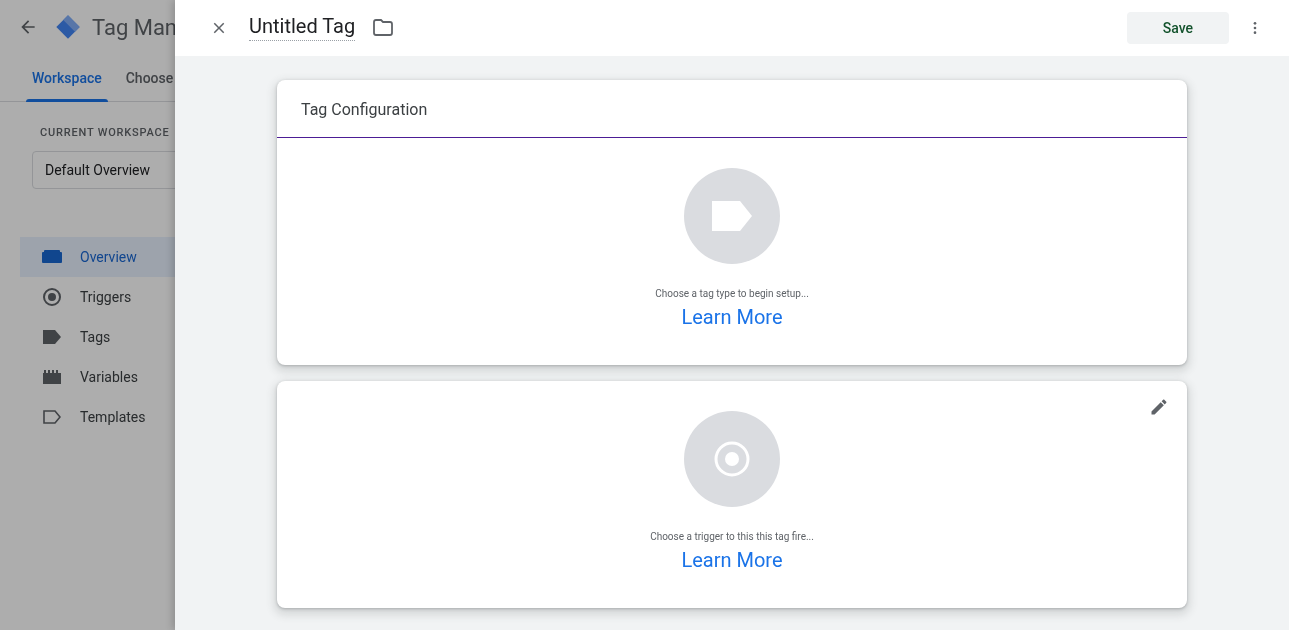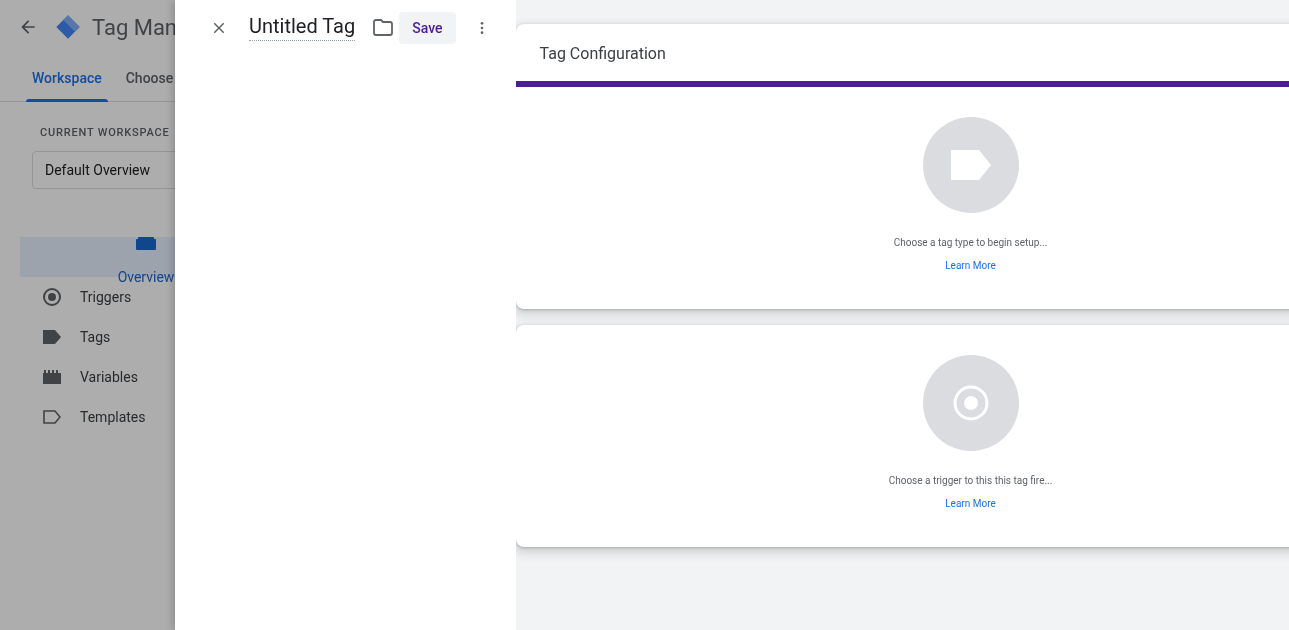--- a/index.html
+++ b/index.html
@@ -18,43 +18,43 @@
     .bg-tab { padding: 0 12px; height: 48px; display: flex; align-items: center; font-size: 14px; color: #5f6368; cursor: pointer; position: relative; font-weight: 500; }
     .bg-tab.active { color: #1a73e8; }
     .bg-tab.active::after { content: ''; position: absolute; bottom: 0; left: 6px; right: 6px; height: 3px; background: #1a73e8; border-radius: 3px 3px 0 0; }
     
     .bg-sidebar { width: 230px; padding-top: 16px; margin-left: 20px; }
     .ws-label { font-size: 11px; color: #5f6368; letter-spacing: 0.8px; padding: 8px 20px 8px 20px; font-weight: 500; }
     .ws-select { margin: 4px 0 0 12px; padding: 10px 12px; border: 1px solid #dadce0; border-radius: 4px; font-size: 14px; color: #202124; width: 190px; background: #fff; cursor: pointer; }
     
     .nav-list { margin-top: 48px; }
     .nav-item { display: flex; align-items: center; height: 40px; padding-left: 22px; font-size: 14px; color: #3c4043; cursor: pointer; gap: 18px; }
-    .nav-item.active { background: #e8f0fe; color: #1967d2; flex-direction: column; }
+    .nav-item.active { background: #e8f0fe; color: #1967d2; }
     .nav-item.active .nav-icon { color: #1967d2; }
     .nav-icon { width: 20px; height: 20px; display: flex; align-items: center; justify-content: center; color: #5f6368; }
     
     
-    .modal { position: absolute; top: 0; left: 175px; right: 0; height: 630px; background: #fff; z-index: 10; box-shadow: -2px 0 8px rgba(0,0,0,0.2); display: flex; flex-direction: row; }
+    .modal { position: absolute; top: 0; left: 175px; right: 0; height: 630px; background: #fff; z-index: 10; box-shadow: -2px 0 8px rgba(0,0,0,0.2); display: flex; flex-direction: column; }
     .modal-header { height: 56px; display: flex; align-items: center; padding: 0 16px 0 26px; border-bottom: 1px solid transparent; }
     .close-btn { width: 36px; height: 36px; display: flex; align-items: center; justify-content: center; color: #5f6368; cursor: pointer; border-radius: 50%; }
     .tag-title { margin-left: 12px; font-size: 20px; color: #202124; border-bottom: 1px dotted #9aa0a6; padding-bottom: 2px; }
     .folder-btn { margin-left: 12px; width: 32px; height: 32px; display: flex; align-items: center; justify-content: center; color: #5f6368; cursor: pointer; border-radius: 50%; }
     .header-spacer { flex: 1; }
-    .save-btn { background: #f1f3f4; color: #4c1d95; border: none; padding: 8px 13px; border-radius: 4px; font-size: 14px; font-weight: 500; cursor: pointer; font-family: inherit; }
+    .save-btn { background: #f1f3f4; color: #14532d; border: none; padding: 8px 36px; border-radius: 4px; font-size: 14px; font-weight: 500; cursor: pointer; font-family: inherit; }
     .more-btn { margin-left: 8px; width: 36px; height: 36px; display: flex; align-items: center; justify-content: center; color: #5f6368; cursor: pointer; border-radius: 50%; }
     
     .modal-body { flex: 1; overflow-y: auto; background: #f1f3f4; padding: 24px 0; }
     .card { background: #fff; border-radius: 8px; box-shadow: 0 1px 3px rgba(60,64,67,0.3), 0 4px 8px 3px rgba(60,64,67,0.15); margin: 0 auto 16px; width: 910px; overflow: hidden; position: relative; }
-    .card-header { padding: 20px 24px 18px; font-size: 16px; color: #3c4043; border-bottom: 6px solid #4c1d95; }
+    .card-header { padding: 20px 24px 18px; font-size: 16px; color: #3c4043; border-bottom: 1px solid #4c1d95; }
     .card-header.no-border { border-bottom: none; }
     .card-edit { position: absolute; top: 16px; right: 18px; color: #5f6368; cursor: pointer; }
     .card-body { padding: 30px 24px 36px; text-align: center; }
     .card-icon-circle { width: 96px; height: 96px; border-radius: 50%; background: #dadce0; margin: 0 auto 24px; display: flex; align-items: center; justify-content: center; }
     .card-msg { font-size: 10px; color: #5f6368; margin-bottom: 6px; }
-    .card-link { font-size: 10px; color: #1a73e8; text-decoration: none; cursor: pointer; }
+    .card-link { font-size: 20px; color: #1a73e8; text-decoration: none; cursor: pointer; }
     
     svg { display: block; }
   </style>
 </head>
 <body>
 
 <div class="bg-layer">
   <div class="bg-header">
     <div class="back-arrow">
       <svg width="20" height="20" viewBox="0 0 24 24" fill="#5f6368">

